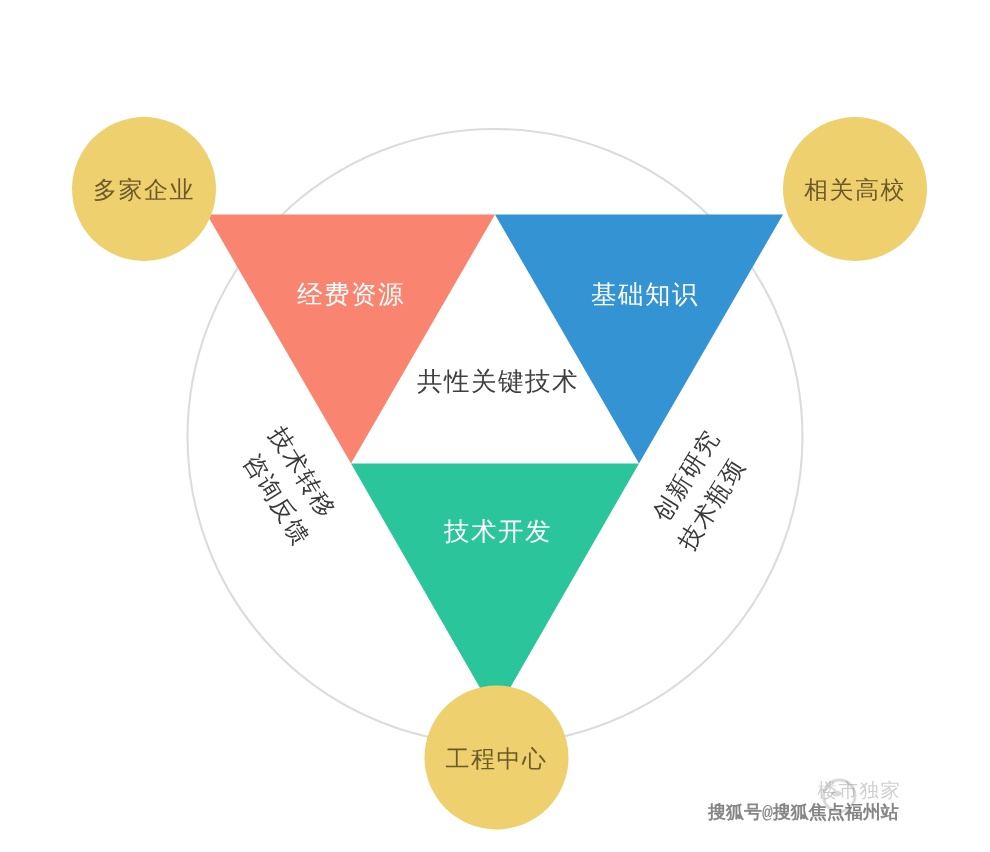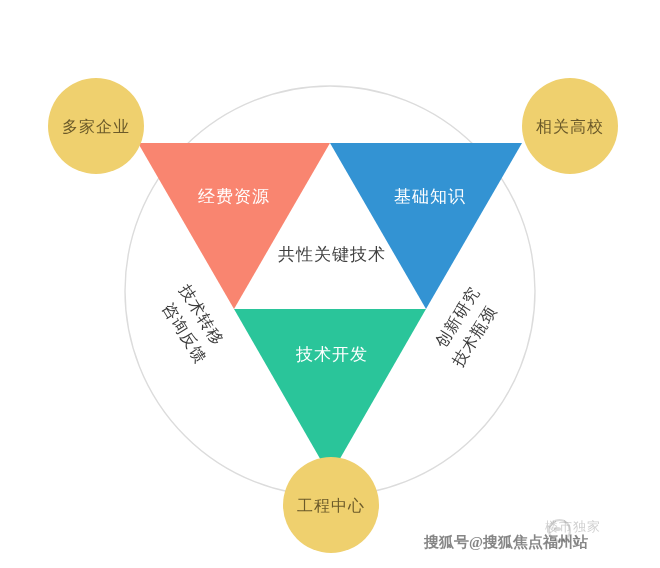--- a/index.html
+++ b/index.html
@@ -43,28 +43,28 @@
     letter-spacing: 1px;
   }
   .side-label {
     font-size: 16px;
     fill: #3a3a3a;
     font-family: "Liberation Sans", "DejaVu Sans", sans-serif;
     letter-spacing: 1px;
   }
   .watermark {
     position: absolute;
-    font-family: Liberation Serif, serif;
+    font-family: Liberation Mono, monospace;
     white-space: nowrap;
     pointer-events: none;
   }
   #wm-main {
-    left: 424px;
+    left: 472px;
     top: 533px;
-    font-size: 15px;
+    font-size: 12px;
     font-weight: bold;
     color: rgba(60,60,60,0.62);
     letter-spacing: 0px;
   }
   #wm-sub {
     left: 545px;
     top: 518px;
     font-size: 13px;
     color: rgba(140,140,140,0.42);
     letter-spacing: 1px;

